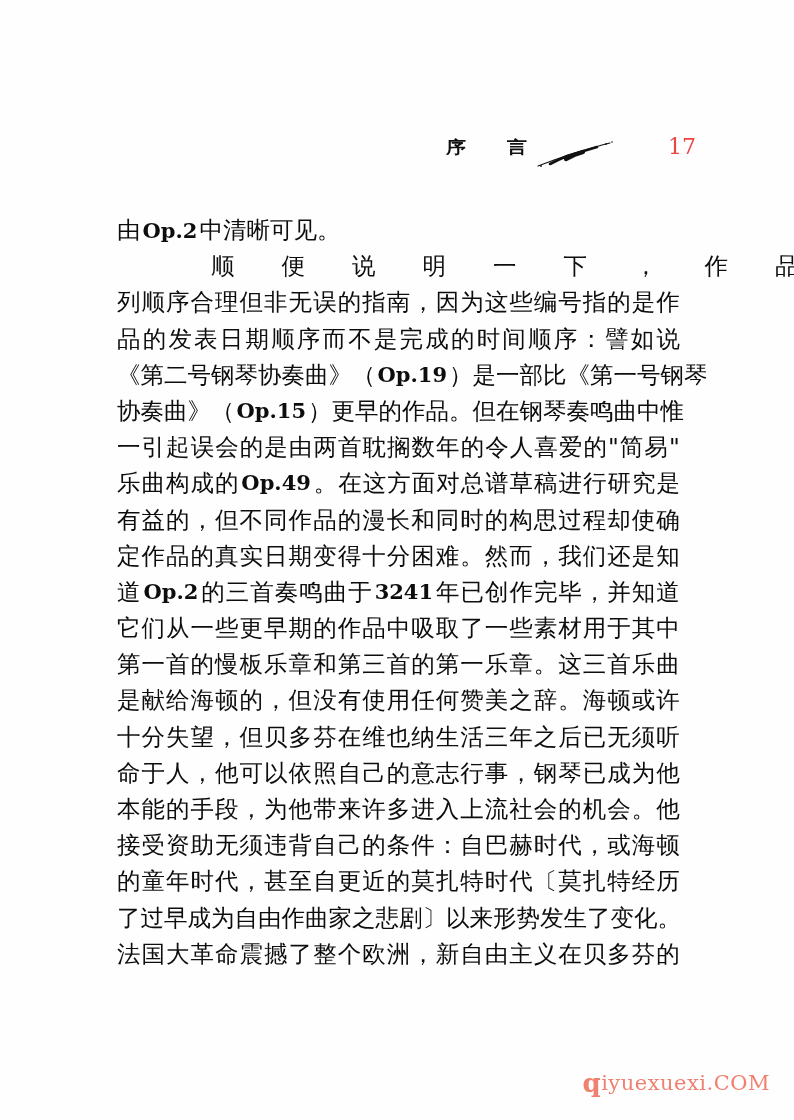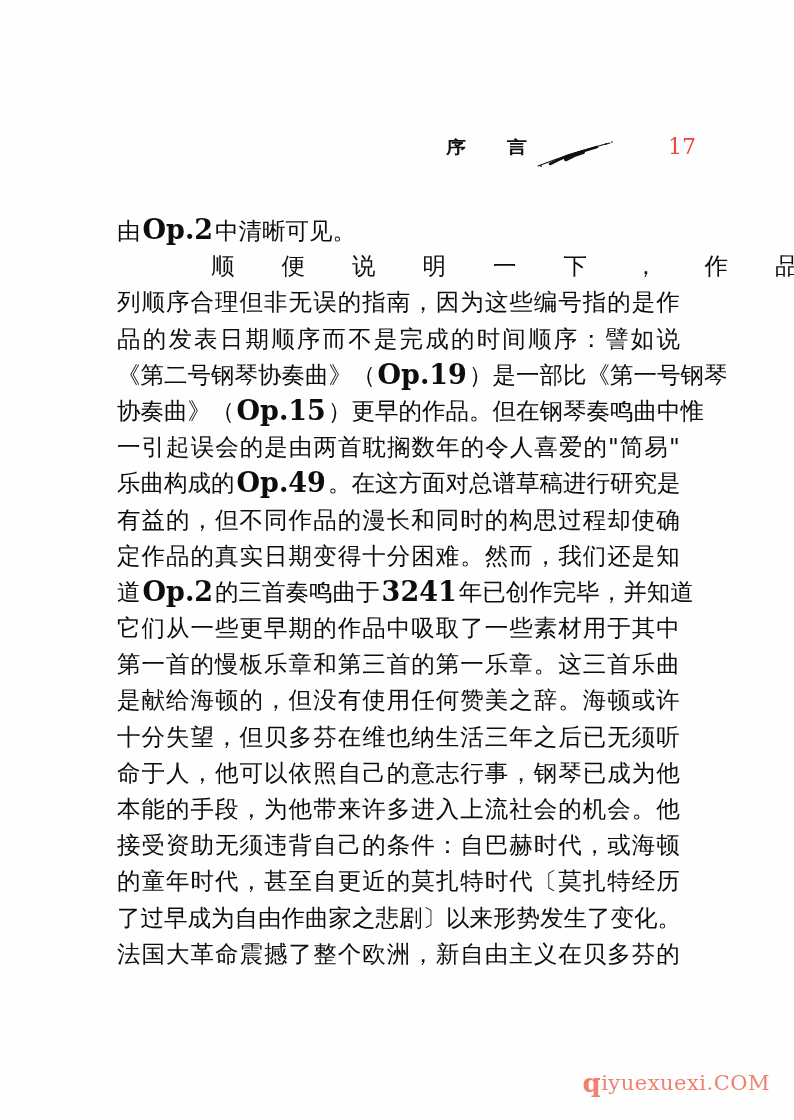--- a/index.html
+++ b/index.html
@@ -95,21 +95,21 @@
     justify-content: space-between;
   }
   .text-line.justify > span {
     display: inline-block;
   }
   .text-line.indent {
     text-indent: 47px;
   }
   .latin {
     font-family: "DejaVu Serif", "Liberation Serif", serif;
-    font-size: 27px;
+    font-size: 21px;
     font-weight: 600;
     padding: 0 2px;
   }
 
   
   .watermark {
     position: absolute;
     right: 24px;
     bottom: 22px;
     font-family: "DejaVu Serif", "Liberation Serif", serif;

